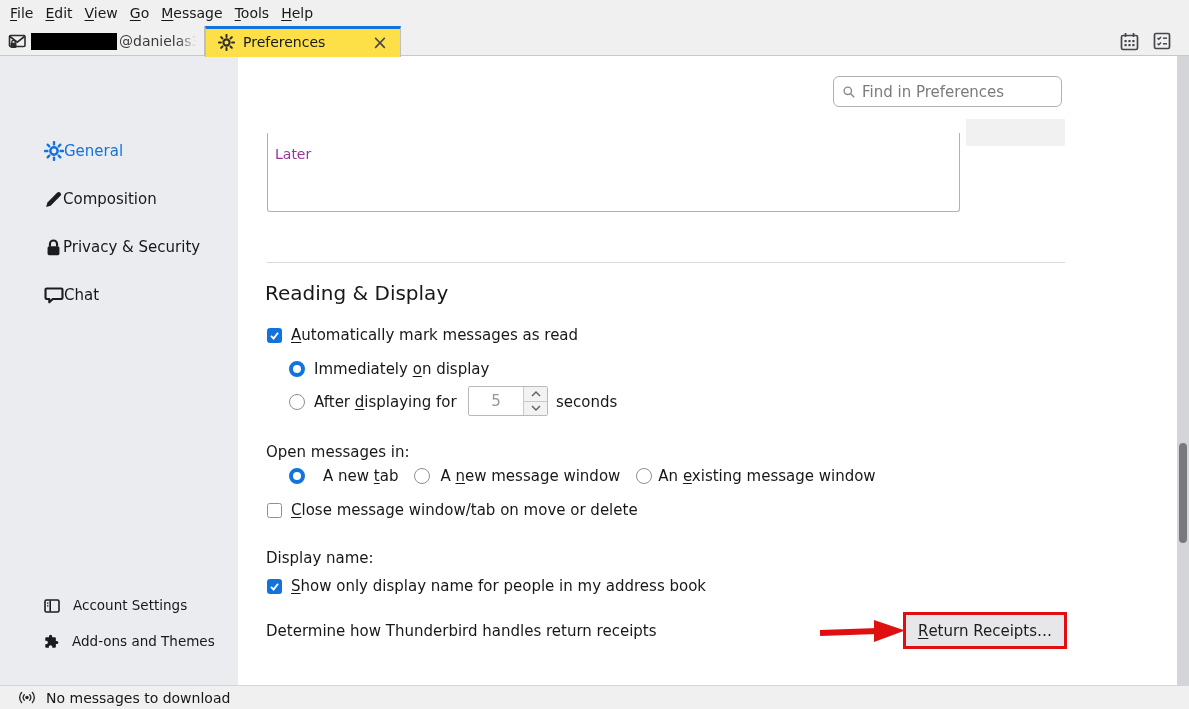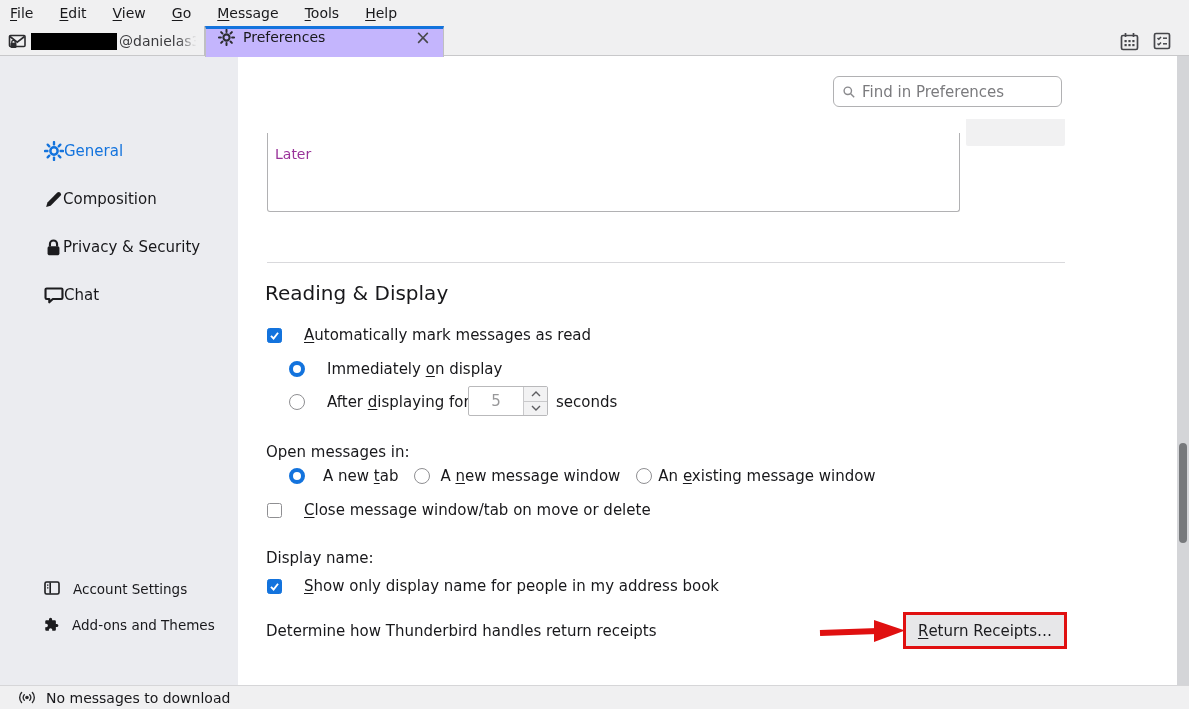--- a/index.html
+++ b/index.html
@@ -7,67 +7,67 @@
     --text:#18181b; --bars:#f0f0f1; --sidebar:#ebecf0;
     --border:#c8c8ca; --inputborder:#b1b1b3;
   }
   *{box-sizing:border-box;margin:0;padding:0}
   html,body{width:1189px;height:709px;overflow:hidden}
   body{font-family:"DejaVu Sans","Liberation Sans",sans-serif;color:var(--text);background:#fff;position:relative}
   .abs{position:absolute}
   u{text-underline-offset:2px}
 
   
-  .menubar{left:0;top:0;width:1189px;height:26px;background:var(--bars);display:flex;align-items:center;padding-left:10px;gap:26px;font-size:14px}
+  .menubar{left:0;top:0;width:1189px;height:26px;background:var(--bars);display:flex;align-items:center;padding-left:10px;gap:12px;font-size:14px}
   .menu-item{cursor:default;white-space:nowrap}
 
   
   .tabbar{left:0;top:26px;width:1189px;height:30px;background:var(--bars);border-bottom:1px solid var(--border)}
   .tab-account{left:0;top:26px;width:205px;height:30px;display:flex;align-items:center;padding:0 6px 0 8px;border-right:1px solid #bfbfc1;overflow:hidden}
   .redaction{width:86px;height:17px;background:#000;margin:0 2px 0 4px;flex:none}
   .tab-account-label{font-size:14px;color:#3b3b3e;white-space:nowrap;overflow:hidden;
     -webkit-mask-image:linear-gradient(to right,#000 75%,transparent 98%);
     mask-image:linear-gradient(to right,#000 75%,transparent 98%)}
-  .tab-active{left:205px;top:26px;width:239px;height:31px;background:#c4b5fd;border-top:3px solid var(--accent);
-    border-left:1px solid #bfbfc1;border-right:1px solid #bfbfc1;display:flex;padding:0 10px 2px 12px;z-index:2}
+  .tab-active{left:205px;top:26px;width:196px;height:31px;background:#fde047;border-top:3px solid var(--accent);
+    border-left:1px solid #bfbfc1;border-right:1px solid #bfbfc1;display:flex;align-items:center;padding:0 10px 2px 12px;z-index:2}
   .tab-active-label{font-size:14px;margin-left:8px;flex:1}
   .tab-close{font-size:19px;line-height:16px;color:#47474a;cursor:default;padding:0 2px}
   .tabbar-icons{left:1120px;top:26px;height:30px;display:flex;align-items:center;gap:14px;z-index:2}
 
   
   .sidebar{left:0;top:56px;width:238px;height:629px;background:var(--sidebar)}
   .main{left:238px;top:56px;width:939px;height:629px;background:#fff}
   .scroll-track{left:1177px;top:56px;width:12px;height:629px;background:#d4d5d8}
   .scroll-thumb{left:1179px;top:443px;width:8px;height:100px;background:#77797c;border-radius:4px}
   .statusbar{left:0;top:685px;width:1189px;height:24px;background:var(--bars);border-top:1px solid #d6d6d8;display:flex;align-items:center;padding-left:18px;gap:10px;font-size:14px}
 
   
   .nav-item{left:0;width:238px;height:48px;display:flex;align-items:center;padding-left:44px;font-size:15px;cursor:default}
   .nav-item.active{color:var(--accent)}
-  .nav-foot{left:0;width:238px;height:32px;display:flex;align-items:flex-start;padding-left:44px;gap:13px;font-size:13.5px;cursor:default}
+  .nav-foot{left:0;width:238px;height:32px;display:flex;align-items:flex-end;padding-left:44px;gap:13px;font-size:13.5px;cursor:default}
   .icon{flex:none;display:inline-flex}
 
   
   .search-box{left:833px;top:76px;width:229px;height:31px;border:1px solid var(--inputborder);border-radius:6px;background:#fff;display:flex;align-items:center;padding-left:8px;gap:6px}
   .search-box input{border:none;outline:none;flex:1;font:15px "DejaVu Sans","Liberation Sans",sans-serif;color:var(--text);background:transparent;min-width:0}
   .search-box input::placeholder{color:#7b7b7e}
 
   
   .tags-listbox{left:267px;top:133px;width:693px;height:79px;background:#fff;border:1px solid var(--inputborder);border-top:none;border-radius:0 0 3px 3px}
   .tag-row{padding:13px 0 0 7px;font-size:14px;color:var(--tag)}
   .button-remnant{left:966px;top:119px;width:99px;height:27px;background:#f1f1f2;border-radius:0 0 2px 2px}
   .divider{left:267px;top:262px;width:798px;height:1px;background:#d9d9dc}
   .section-title{left:265px;top:280px;font-size:20px;line-height:27px}
 
   .lbl{font-size:15px;line-height:18px;white-space:nowrap}
   .checkbox{width:15px;height:15px;border-radius:2.5px;border:1px solid #8f8f92;background:#fff;flex:none}
   .checkbox.checked{background:var(--accent);border-color:var(--accent);display:flex;align-items:center;justify-content:center}
   .radio{width:16px;height:16px;border-radius:50%;border:1px solid #8f8f92;background:#fff;flex:none}
   .radio.selected{border:4.5px solid var(--accent)}
-  .hrow{display:flex;align-items:center;gap:22px}
+  .hrow{display:flex;align-items:center;gap:9px}
 
   .spinbox{left:468px;top:386px;width:80px;height:30px;border:1px solid #b9b9bb;border-radius:2px;background:#fff;display:flex}
   .spin-value{flex:1;display:flex;align-items:center;justify-content:center;font-size:15px;color:#979799}
   .spin-btns{width:24px;border-left:1px solid #c9c9cb;display:flex;flex-direction:column;background:#f2f2f3}
   .spin-btn{flex:1;display:flex;align-items:center;justify-content:center}
   .spin-btn:first-child{border-bottom:1px solid #c9c9cb}
 
   .receipts-btn-highlight{left:903px;top:612px;width:164px;height:37px;border:3px solid var(--red);z-index:3}
   .receipts-btn{width:100%;height:100%;background:#e7e7e9;border:none;font:15px "DejaVu Sans","Liberation Sans",sans-serif;color:#1c1c1f;display:flex;align-items:center;justify-content:center;cursor:default}
 </style>

